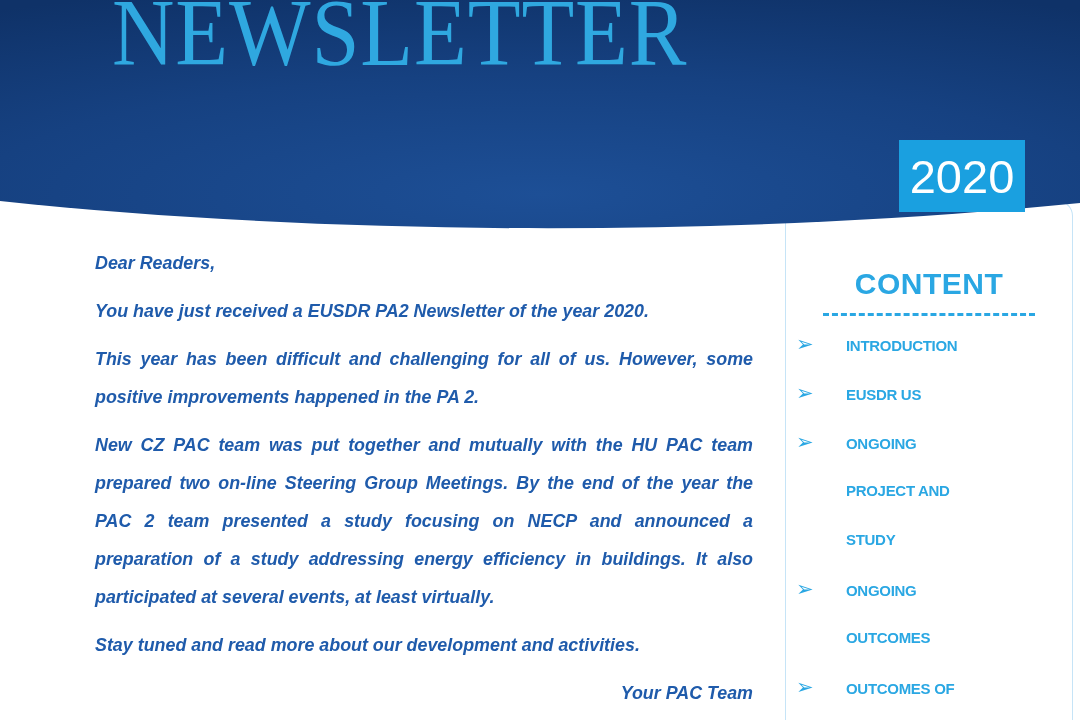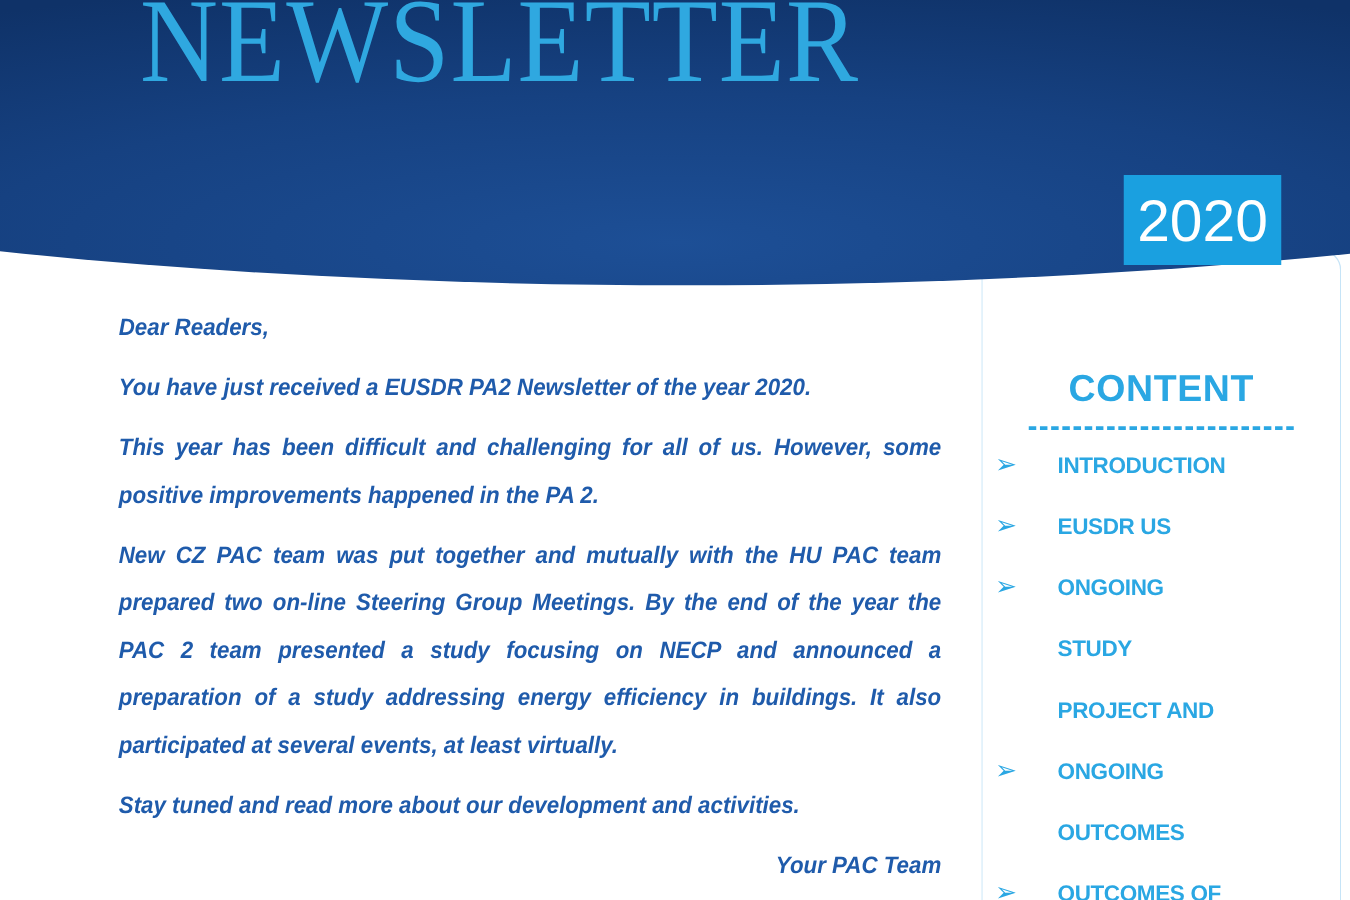--- a/index.html
+++ b/index.html
@@ -44,39 +44,38 @@
     border:1px solid var(--sidebar-border);border-bottom:none;
     border-radius:16px 16px 0 0;
     padding-top:66px;
     background:#fff;
   }
   .content-heading{
     text-align:center;
     color:var(--accent-blue);
     font-size:30px;font-weight:bold;letter-spacing:0.5px;
     line-height:34px;
-    margin-top:28px;
   }
   .dashed-divider{
     width:212px;margin:12px auto 16px auto;
     border-top:3.5px dashed var(--accent-blue);
     height:0;
   }
   .toc{list-style:none;margin:0;padding:0 0 0 10px;}
   .toc-row{
     display:flex;align-items:baseline;
     height:24px;margin-bottom:25px;
   }
   .toc-bullet{
     width:50px;flex:0 0 50px;
     color:var(--accent-blue);font-size:21px;line-height:24px;
   }
   .toc-label{
     color:var(--accent-blue);
-    font-size:18px;font-weight:bold;letter-spacing:-0.3px;line-height:24px;
+    font-size:15px;font-weight:bold;letter-spacing:-0.3px;line-height:24px;
     white-space:nowrap;
   }
   
   .letter{
     position:absolute;left:95px;top:244px;width:700px;z-index:1;
     transform:scaleX(0.94);transform-origin:left top;
     color:var(--body-text-blue);
     font-style:italic;font-weight:600;
     font-size:19px;line-height:38px;
     text-align:justify;
@@ -100,25 +99,25 @@
         <li class="toc-row">
           <span class="toc-bullet">➢</span>
           <span class="toc-label">EUSDR US</span>
         </li>
         <li class="toc-row">
           <span class="toc-bullet">➢</span>
           <span class="toc-label">ONGOING</span>
         </li>
         <li class="toc-row">
           <span class="toc-bullet"></span>
-          <span class="toc-label">STUDY</span>
+          <span class="toc-label">PROJECT AND</span>
         </li>
         <li class="toc-row">
           <span class="toc-bullet"></span>
-          <span class="toc-label">PROJECT AND</span>
+          <span class="toc-label">STUDY</span>
         </li>
         <li class="toc-row">
           <span class="toc-bullet">➢</span>
           <span class="toc-label">ONGOING</span>
         </li>
         <li class="toc-row">
           <span class="toc-bullet"></span>
           <span class="toc-label">OUTCOMES</span>
         </li>
         <li class="toc-row">

